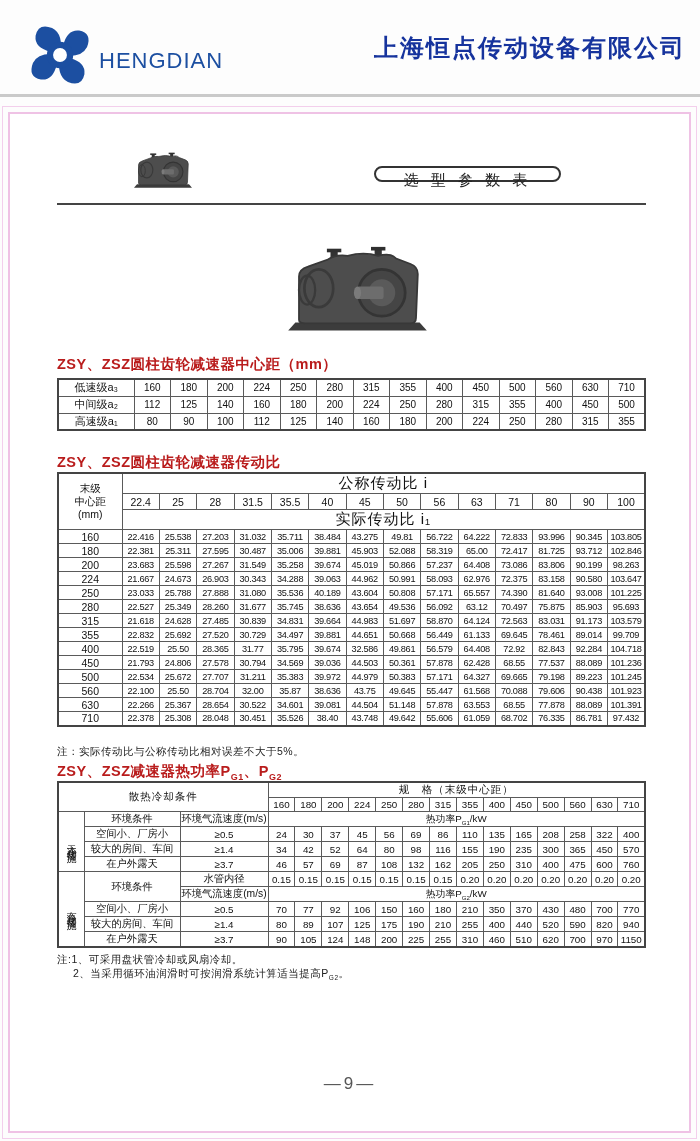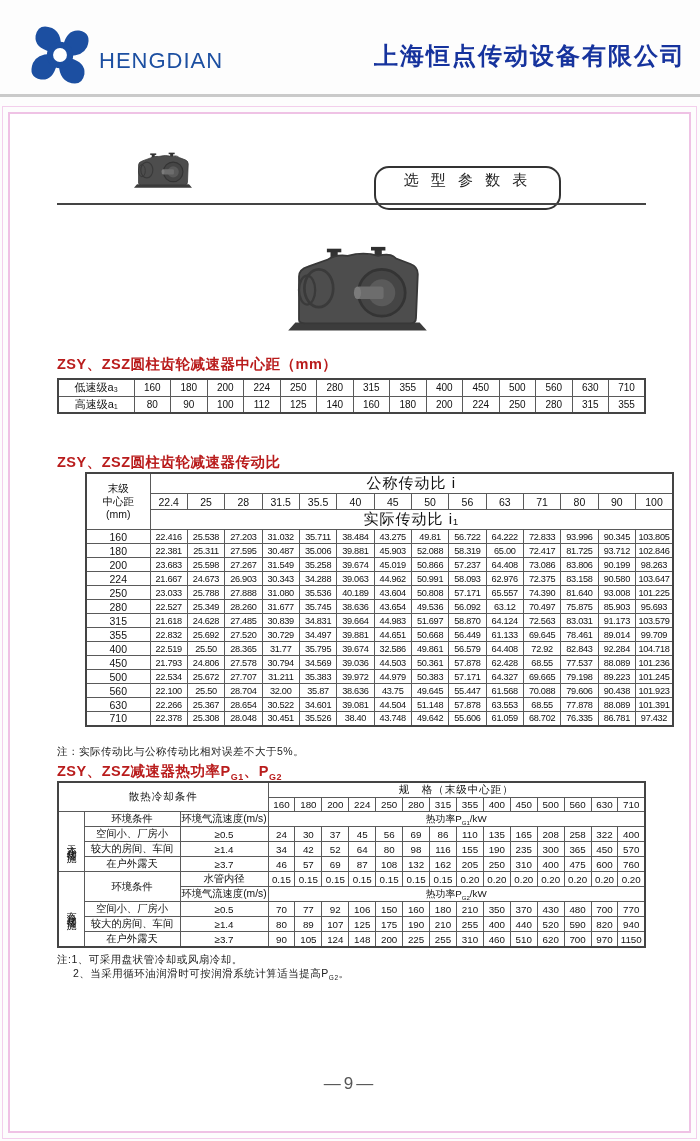--- a/index.html
+++ b/index.html
@@ -1,40 +1,40 @@
 <!DOCTYPE html>
 <html><head>
 <meta charset="utf-8">
 <style>
   * { margin:0; padding:0; box-sizing:border-box; }
   body {
     width:700px; height:1141px; position:relative; background:#fdfdfd;
     font-family:"Liberation Sans","DejaVu Sans",sans-serif; color:#111; overflow:hidden;
   }
   .brand-text { position:absolute; left:99px; top:48px; font-size:22px; color:#1c4fa1; letter-spacing:1px; font-weight:500; }
-  .company-name { position:absolute; right:14px; top:40px; font-size:24px; font-weight:bold; color:#16339d;
+  .company-name { position:absolute; right:14px; top:32px; font-size:24px; font-weight:bold; color:#16339d;
     font-family:"DejaVu Serif","Liberation Serif",serif; letter-spacing:2px; }
   .header-rule { position:absolute; left:0; top:94px; width:700px; height:3px; background:#cacaca; }
   .frame-outer { position:absolute; left:2px; top:106px; width:695px; height:1033px; border:1px solid #f3cfec; }
   .frame-inner { position:absolute; left:5px; top:5px; right:5px; bottom:5px; border:2px solid #efc2e5; background:#fff; }
   .pill {
-    position:absolute; left:374px; top:166px; width:187px; height:44px; border:2px solid #333;
+    position:absolute; left:374px; top:166px; width:187px; height:16px; border:2px solid #333;
     border-radius:15px; text-align:center; line-height:24px; font-size:15px; letter-spacing:4px; color:#222;
   }
   .top-rule { position:absolute; left:57px; top:203px; width:589px; height:2px; background:#444; }
   .img-small { position:absolute; left:131px; top:150px; width:64px; height:46px; }
   .img-big { position:absolute; left:280px; top:246px; width:155px; height:99px; }
   .sec-title { position:absolute; left:57px; font-size:14.5px; font-weight:bold; color:#b91c1c; letter-spacing:0.5px; }
   .tbl { border-collapse:collapse; table-layout:fixed; width:589px; border:2px solid #444; position:absolute; left:57px; }
   .tbl td, .tbl th { border:1px solid #5a5a5a; text-align:center; vertical-align:middle;
     padding:0; font-weight:normal; white-space:nowrap; overflow:hidden; }
   .t1 { top:378px; }
   .t1 td, .t1 th { height:17px; font-size:10px;margin-left:7px; }
   .t1 th.rowlab { font-size:11px; }
-  .t2 { top:472px;margin-left:28px; }
+  .t2 { top:472px; }
   .t2 td, .t2 th { height:14px; font-size:9.2px; letter-spacing:-0.3px; }
   .t2 .cn { font-size:15px; letter-spacing:1px; }
   .t2 .ratio-head td { font-size:10.5px; letter-spacing:0; height:16px; }
   .t2 th.rowlab { font-size:10.5px; letter-spacing:0; }
   .t2 .corner div { line-height:1.25; font-size:10.5px; letter-spacing:0; }
   .t3 { top:781px; }
   .t3 td, .t3 th { height:14px; font-size:9.8px; }
   .t3 th.lab { font-size:10.3px;margin-left:33px; }
   .t3 .cn { font-size:10.5px; letter-spacing:1px; }
   .vert { writing-mode:vertical-rl; text-orientation:upright; letter-spacing:2px; font-size:10.3px; }
@@ -111,20 +111,37 @@
         <td>250</td>
         <td>280</td>
         <td>315</td>
         <td>355</td>
         <td>400</td>
         <td>450</td>
         <td>500</td>
         <td>560</td>
         <td>630</td>
         <td>710</td>
+      </tr>
+    <tr>
+        <th class="rowlab">中间级a₂</th>
+        <td>112</td>
+        <td>125</td>
+        <td>140</td>
+        <td>160</td>
+        <td>180</td>
+        <td>200</td>
+        <td>224</td>
+        <td>250</td>
+        <td>280</td>
+        <td>315</td>
+        <td>355</td>
+        <td>400</td>
+        <td>450</td>
+        <td>500</td>
       </tr>
     <tr>
         <th class="rowlab">高速级a₁</th>
         <td>80</td>
         <td>90</td>
         <td>100</td>
         <td>112</td>
         <td>125</td>
         <td>140</td>
         <td>160</td>

